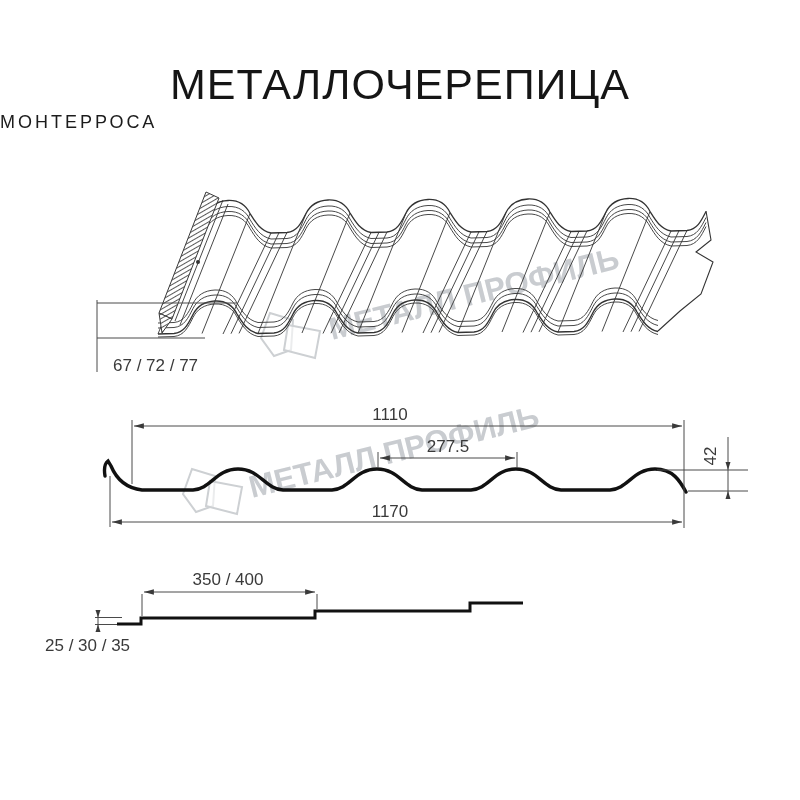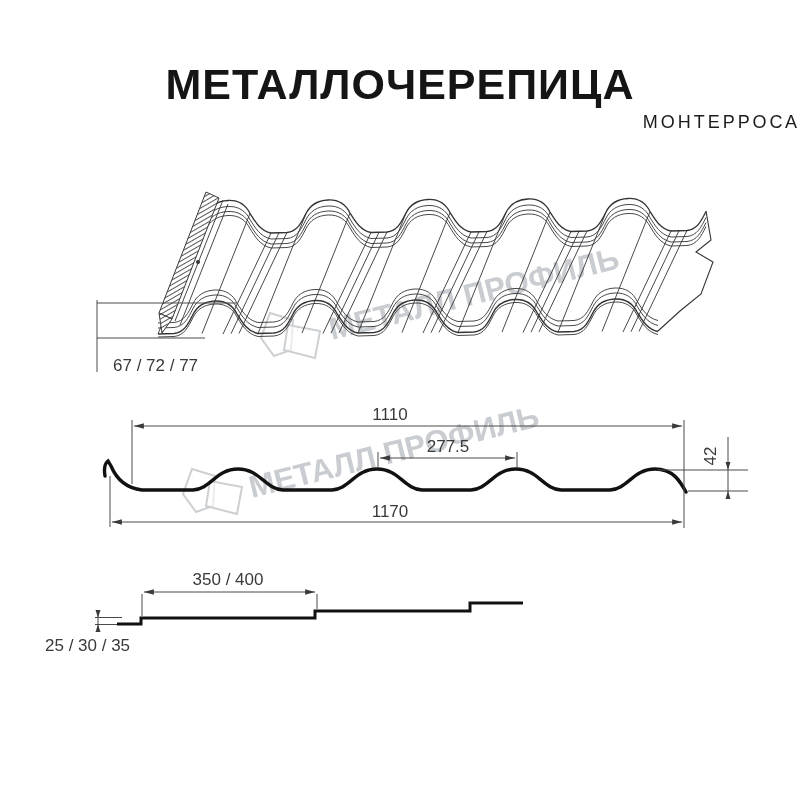--- a/index.html
+++ b/index.html
@@ -1,20 +1,20 @@
 <!DOCTYPE html>
 <html><head>
 <meta charset="utf-8">
 <style>
   html,body{margin:0;padding:0;background:#fff;}
   .page{position:relative;width:800px;height:800px;background:#fff;overflow:hidden;
         font-family:"Liberation Sans",sans-serif;}
   .title-main{position:absolute;top:60px;left:0;width:800px;text-align:center;
-              font-size:43px;font-weight:bold;color:#151515;letter-spacing:1px;}
-  .title-sub{position:absolute;top:112px;left:0;width:800px;text-align:right;
+              font-size:43px;font-weight:normal;color:#151515;letter-spacing:1px;}
+  .title-sub{position:absolute;top:112px;left:0;width:800px;text-align:left;
              font-size:18px;font-weight:normal;color:#1c1c1c;letter-spacing:3px;}
   svg{position:absolute;top:0;left:0;}
   .dim-text{font-family:"Liberation Sans",sans-serif;font-size:17px;fill:#3a3a3a;}
   .wm-text{font-family:"Liberation Sans",sans-serif;font-size:31px;font-weight:bold;}
 </style>
 </head>
 <body>
 
 <div class="page">
 

